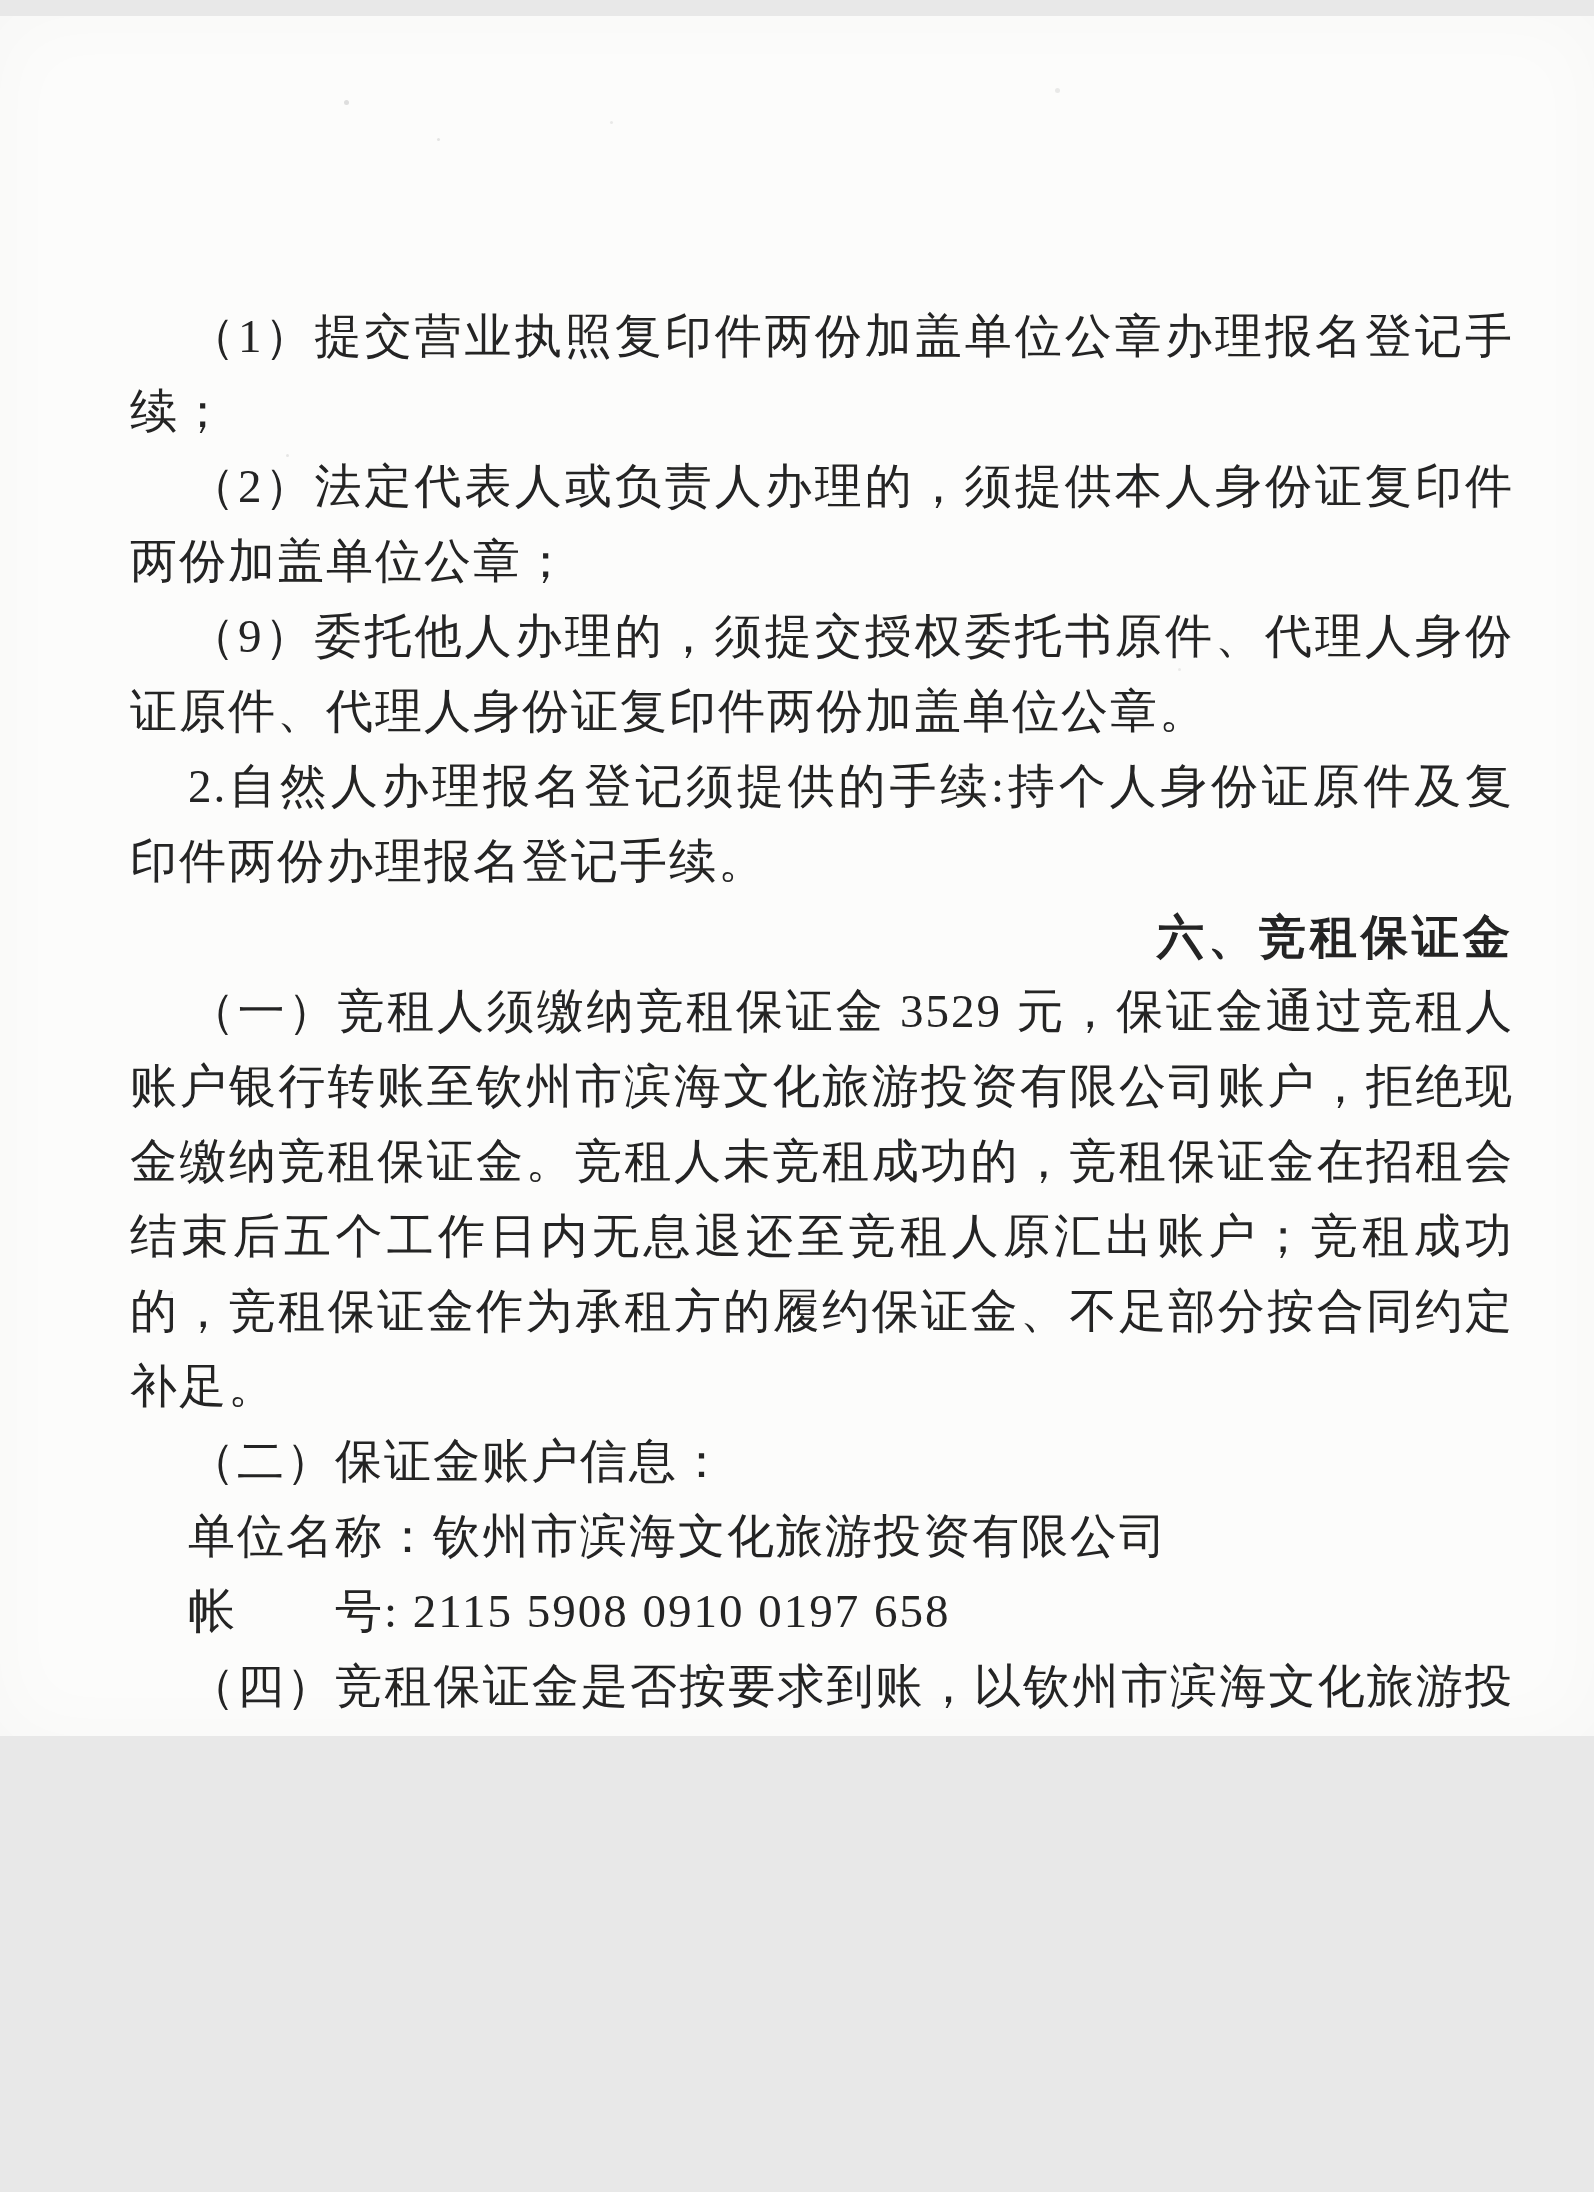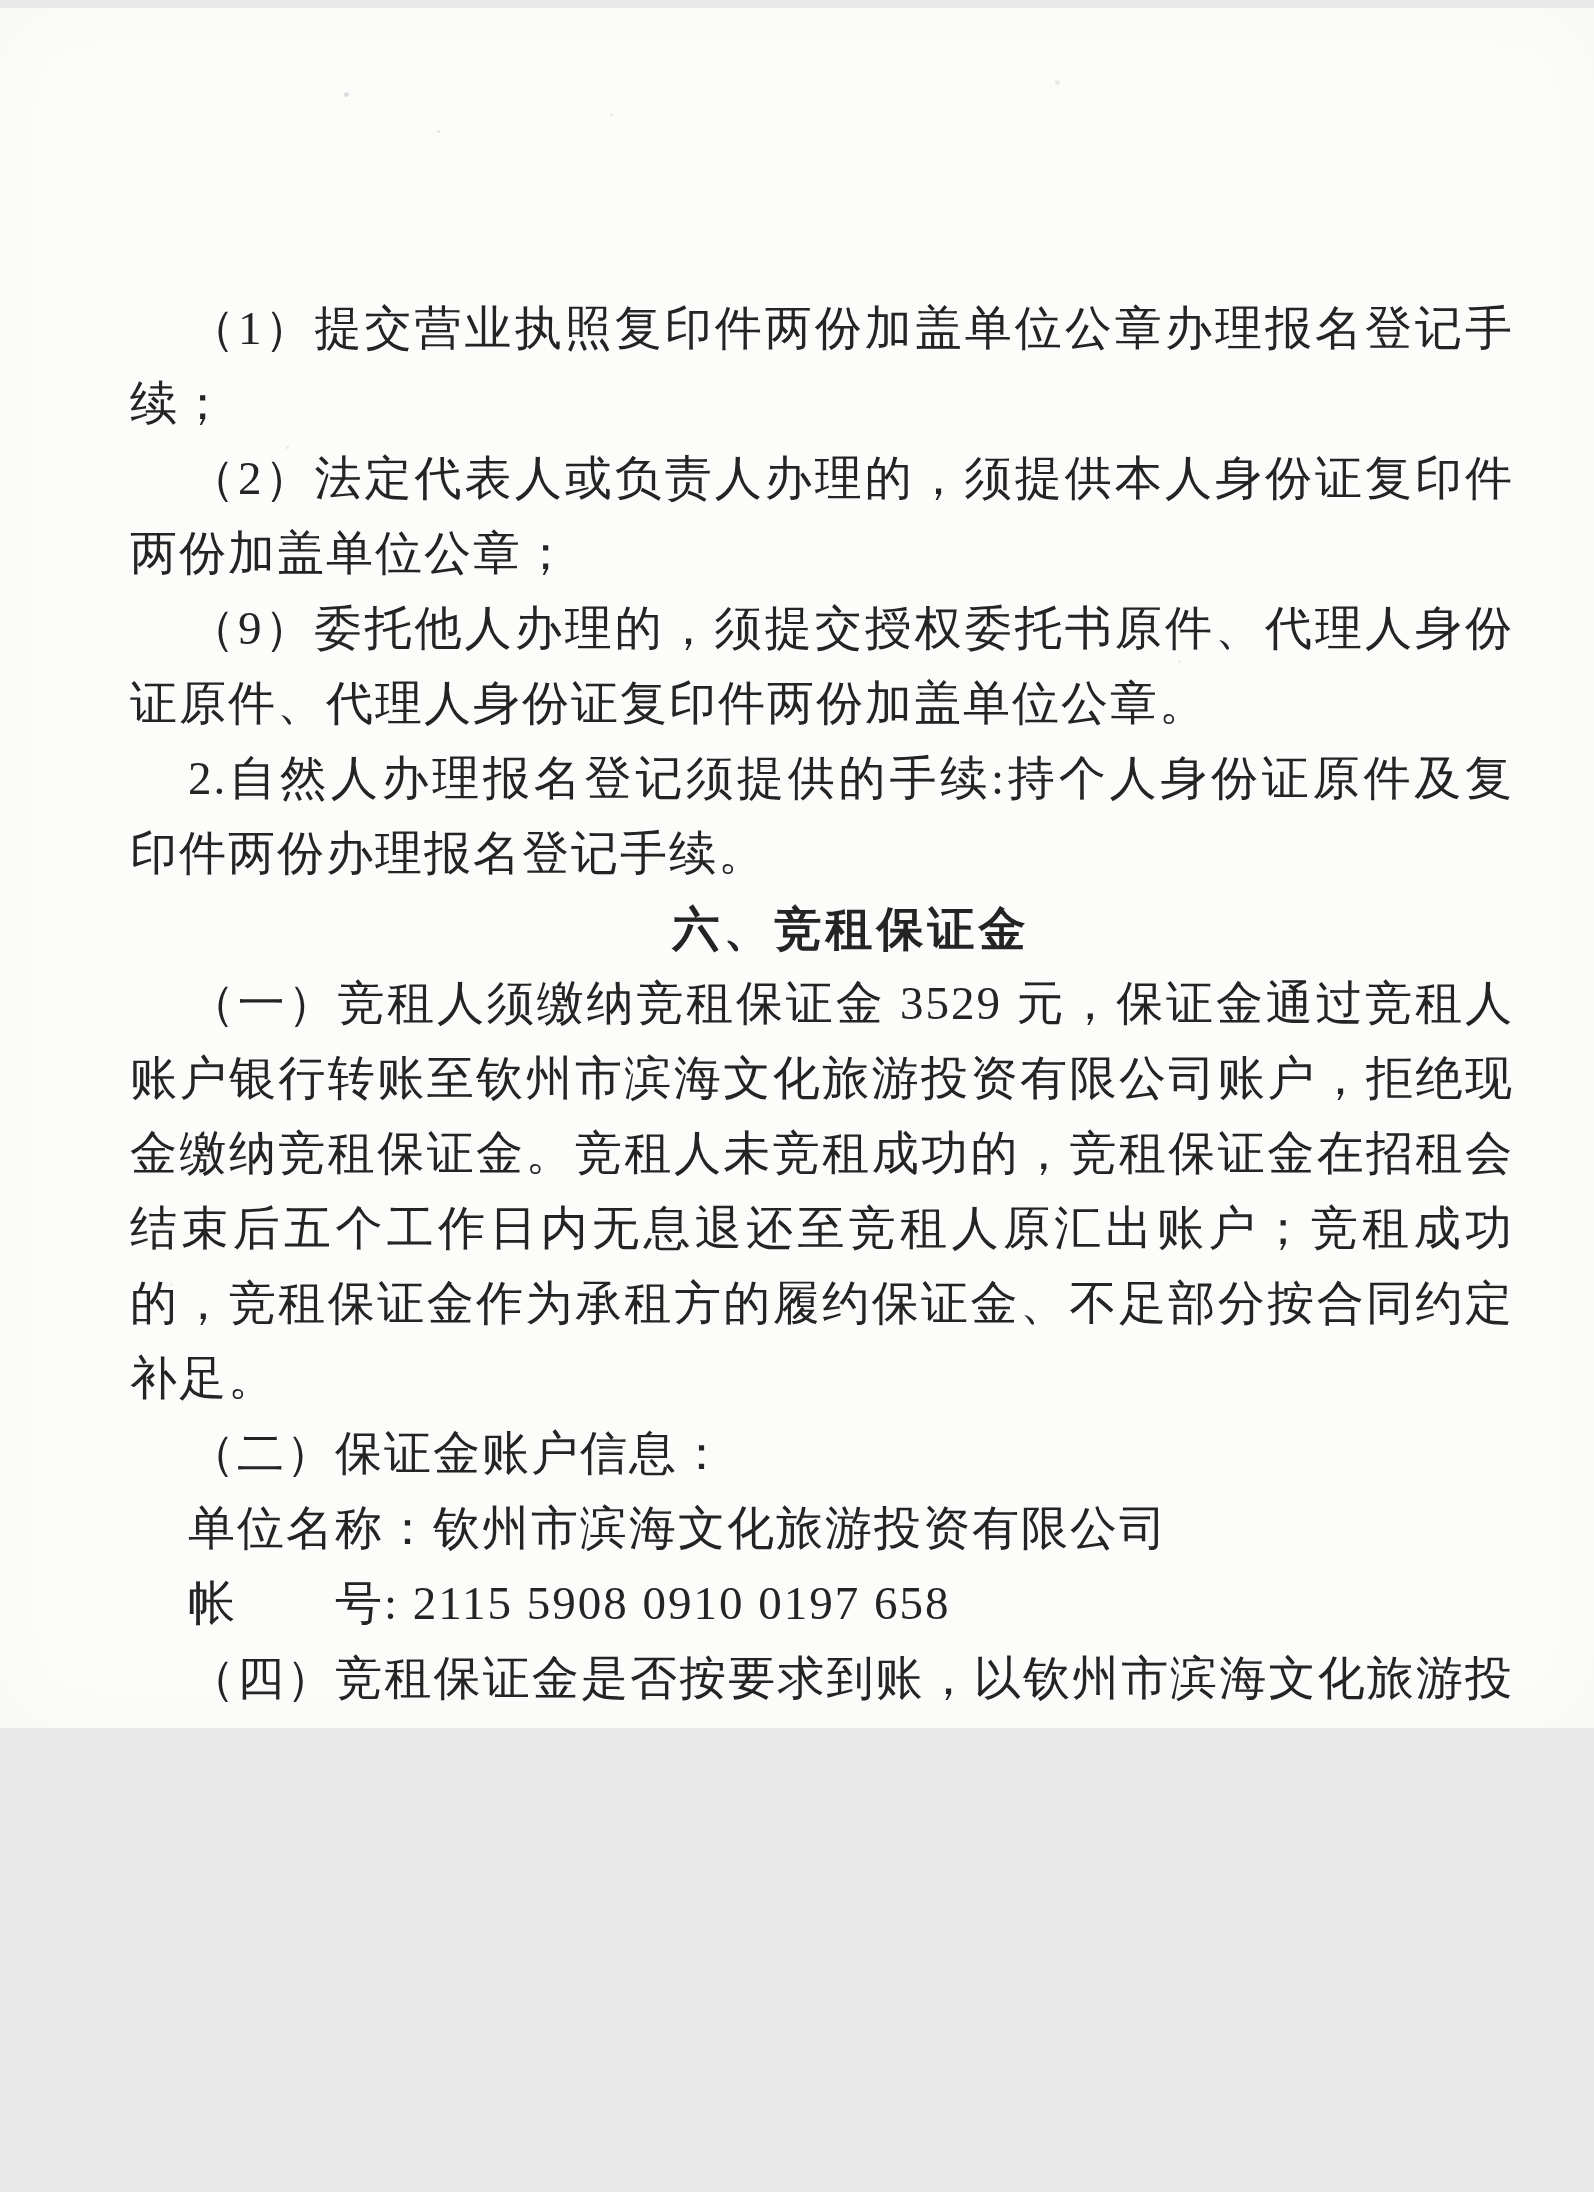--- a/index.html
+++ b/index.html
@@ -4,21 +4,21 @@
 <style>
   html, body {
     margin: 0;
     padding: 0;
     background: #e8e8e8;
   }
   .page {
     position: relative;
     width: 1594px;
     height: 1720px;
-    margin: 8px auto;
+    margin: 16px auto;
     background: #fcfcfb;
     overflow: hidden;
     font-family: "Liberation Serif", "DejaVu Serif", serif;
     color: #242424;
     box-shadow: inset 0 0 80px rgba(0,0,0,0.025);
   }
   .content {
     position: absolute;
     left: 130px;
     top: 283px;
@@ -29,21 +29,21 @@
     font-size: 47px;
     line-height: 75px;
     letter-spacing: 2px;
     text-align: justify;
     text-indent: 58px;
     word-break: normal;
   }
   .para.heading {
     font-family: "Liberation Sans", "DejaVu Sans", sans-serif;
     font-weight: 700;
-    text-align: center;
+    text-align: right;
     letter-spacing: 4px;
   }
   .fill-line {
     display: inline-block;
     border-bottom: 3px solid #1e1e1e;
     padding: 0 16px;
     margin: 0 4px;
     text-indent: 0;
   }
   .page-number {

